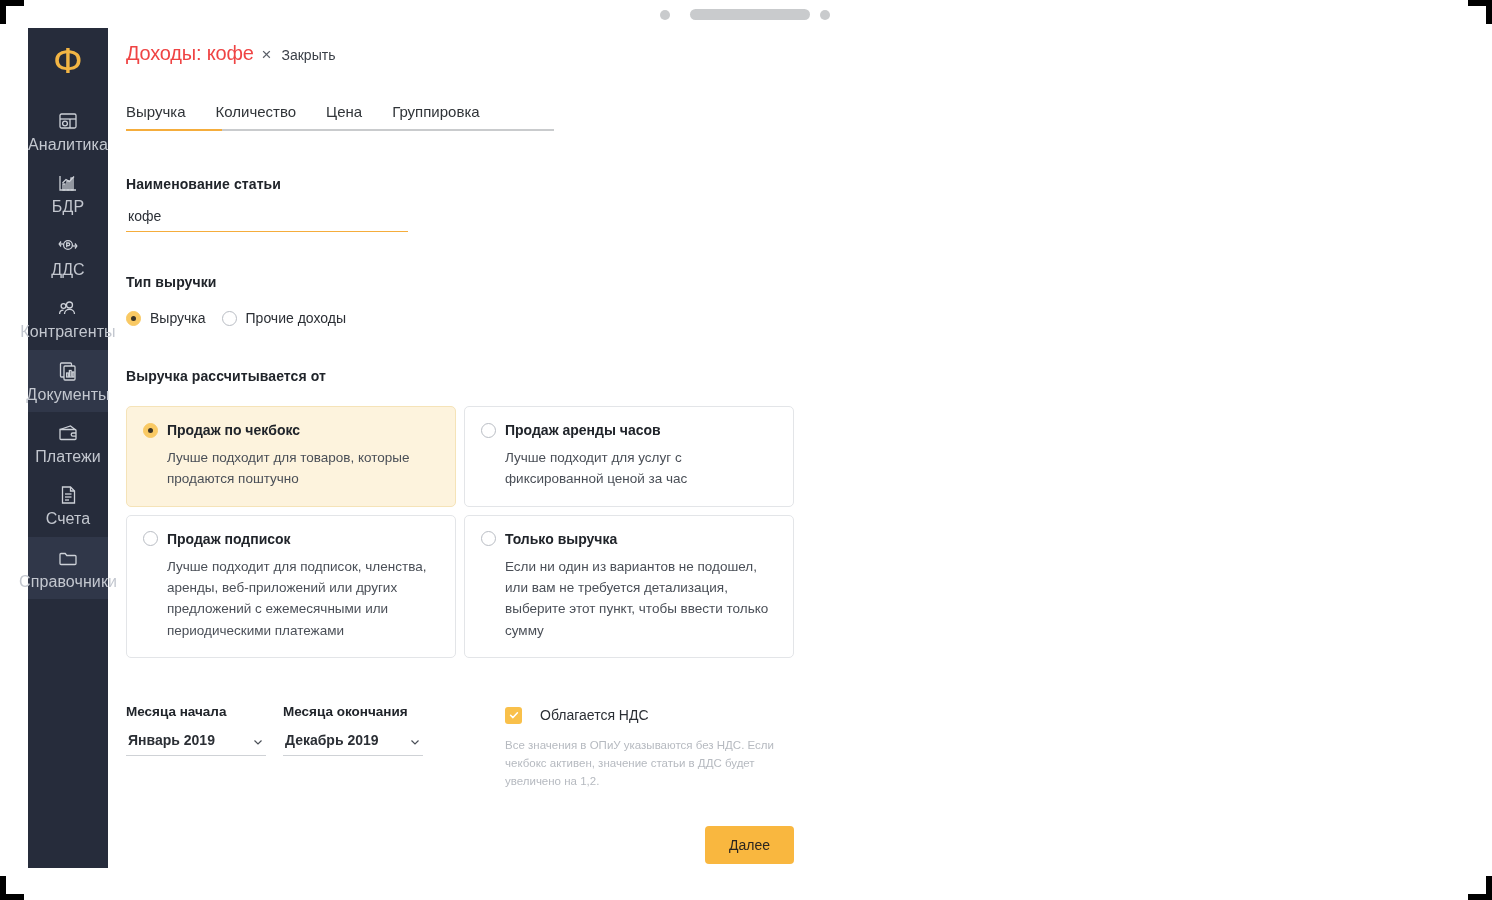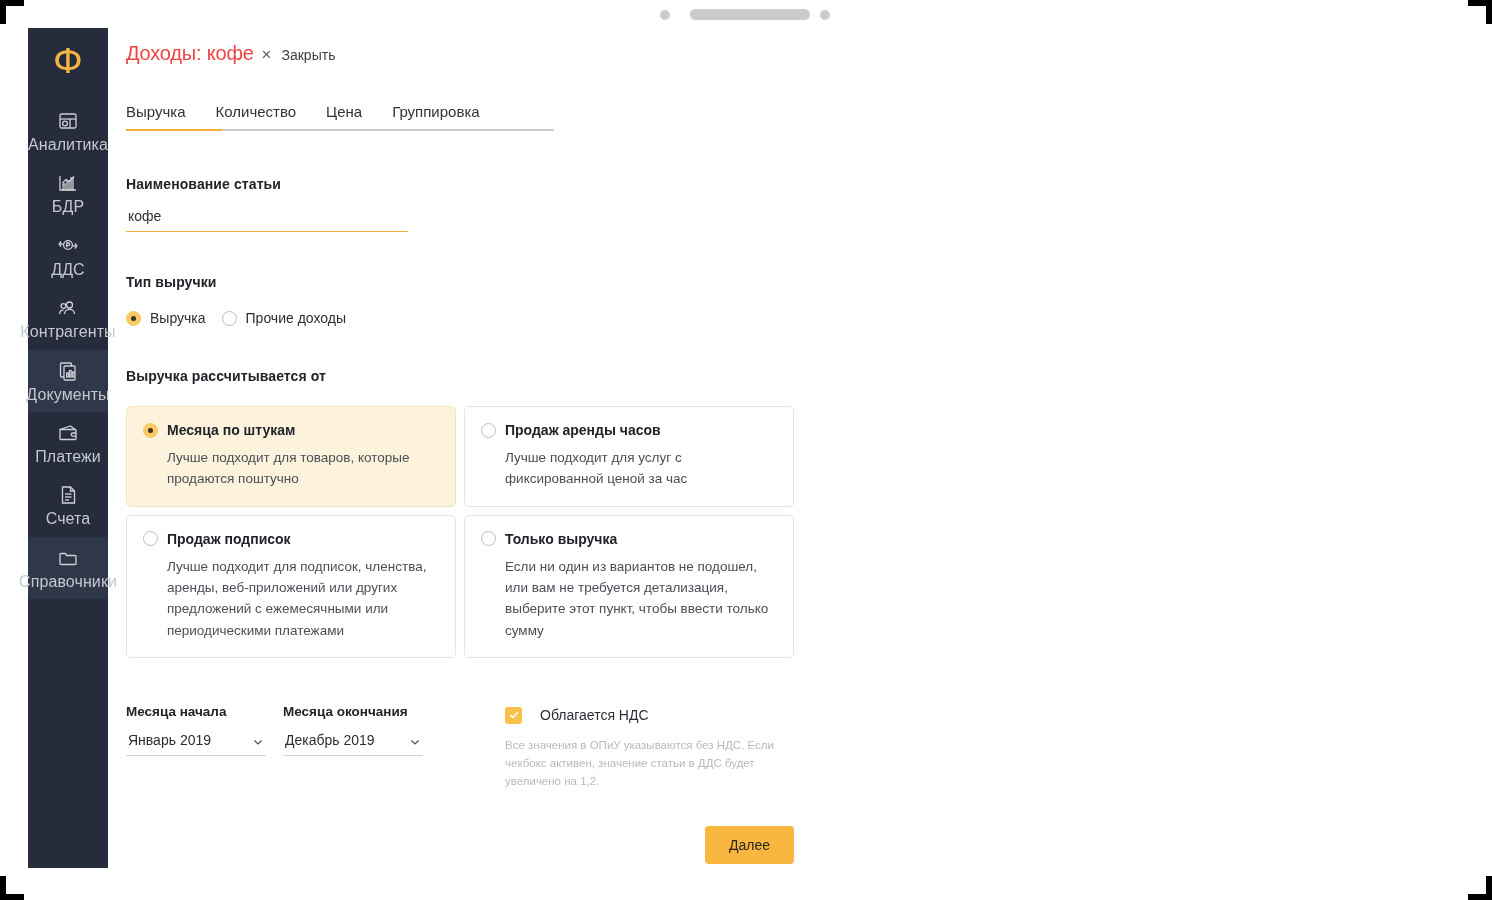--- a/index.html
+++ b/index.html
@@ -121,21 +121,21 @@
     font-size:13.5px; color:#4a4f57; line-height:1.58;
   }
 
   .bottom { margin-top:46px; display:flex; align-items:flex-start; }
   .selects { display:flex; gap:17px;align-items:center; }
   .sel-group { width:140px; }
   .sel-label { font-size:13.5px; font-weight:700; color:#20242a; }
   .sel-box {
     margin-top:13px; width:140px; border-bottom:1px solid #cfd2d6;
     display:flex; align-items:center; justify-content:space-between;
-    padding:0 2px 7px 2px; cursor:pointer;
+    padding:0 2px 7px 2px; cursor:pointer;font-weight:bold;
   }
   .sel-value { font-size:14px; color:#2b2f35; }
   .chev { width:12px; height:12px; }
 
   .vat { margin-left:82px; width:305px; padding-top:3px; }
   .vat-row { display:flex; align-items:center; gap:18px; cursor:pointer; }
   .cb {
     width:17px; height:17px; border-radius:3px; flex:0 0 auto;
     background:#f9c04a; display:flex; align-items:center; justify-content:center;
   }
@@ -308,21 +308,21 @@
     </section>
 
     <section class="block-calc">
       <div class="section-label">Выручка рассчитывается от</div>
 
       <div class="cards">
 
         <div class="card selected">
           <div class="card-head">
             <span class="rd on"></span>
-            <span class="card-title">Месяца по штукам</span>
+            <span class="card-title">Продаж по чекбокс</span>
           </div>
           <div class="card-desc">Лучше подходит для товаров, которые продаются поштучно</div>
         </div>
 
         <div class="card">
           <div class="card-head">
             <span class="rd"></span>
             <span class="card-title">Продаж аренды часов</span>
           </div>
           <div class="card-desc">Лучше подходит для услуг с фиксированной ценой за час</div>

